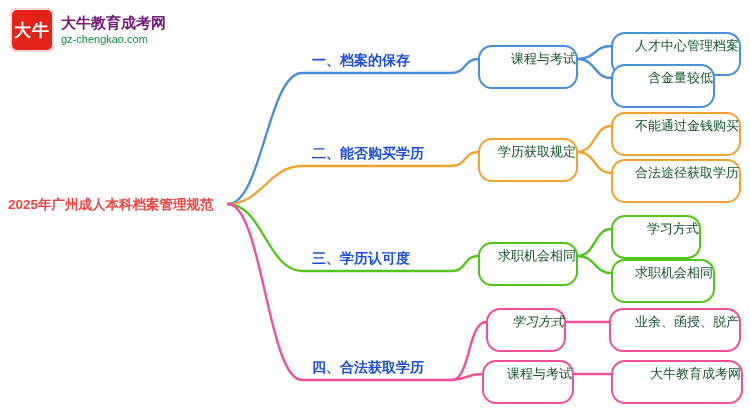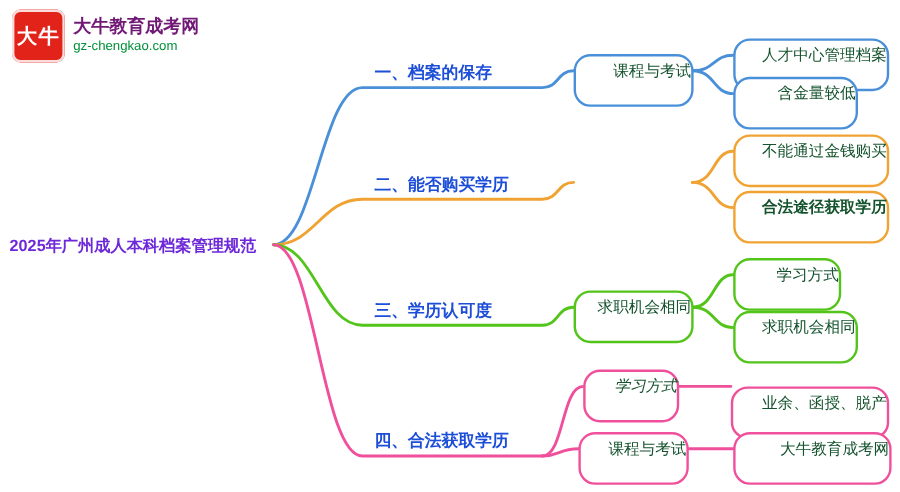--- a/index.html
+++ b/index.html
@@ -62,36 +62,37 @@
   </svg>
 
   <div class="logo">
     <div class="logo-icon" style="background: rgb(226, 35, 26);">大牛</div>
     <div class="logo-text">
       <span class="site-name" style="color: #701a75;">大牛教育成考网</span>
       <span class="site-url" style="color: rgb(0, 145, 58);">gz-chengkao.com</span>
     </div>
   </div>
 
-  <div class="root-label" style="color: #6d28d9;">2025年广州成人本科档案管理规范</div>
+  <div class="root-label" style="color: #ef4444;">2025年广州成人本科档案管理规范</div>
 
   <div class="l1" style="left:312px;top:50px">一、档案的保存</div>
   <div class="l1" style="left:312px;top:143px">二、能否购买学历</div>
   <div class="l1" style="left:312px;top:248px">三、学历认可度</div>
   <div class="l1" style="left:312px;top:357px">四、合法获取学历</div>
 
   <div class="box" style="left: 478px; top: 45px; width: 100px; border-color: rgb(74, 144, 217);">课程与考试</div>
   <div class="box" style="left: 611px; top: 32px; width: 130px; border-color: rgb(74, 144, 217);">人才中心管理档案</div>
   <div class="box" style="left: 611px; top: 64px; width: 104px; border-color: rgb(74, 144, 217);">含金量较低</div>
 
+  <div class="box" style="left: 478px; top: 138px; width: 100px; border-color: rgb(240, 163, 50);">学历获取规定</div>
   <div class="box" style="left: 611px; top: 112px; width: 130px; border-color: rgb(240, 163, 50);">不能通过金钱购买</div>
-  <div class="box" style="left: 611px; top: 159px; width: 130px; border-color: rgb(240, 163, 50); font-weight: bold;">合法途径获取学历</div>
+  <div class="box" style="left: 611px; top: 159px; width: 130px; border-color: rgb(240, 163, 50);">合法途径获取学历</div>
 
   <div class="box" style="left: 478px; top: 242px; width: 100px; border-color: rgb(82, 196, 26);">求职机会相同</div>
   <div class="box" style="left: 611px; top: 215px; width: 90px; border-color: rgb(82, 196, 26);">学习方式</div>
   <div class="box" style="left: 611px; top: 259px; width: 104px; border-color: rgb(82, 196, 26);">求职机会相同</div>
 
   <div class="box" style="left: 486px; top: 308px; width: 80px; border-color: rgb(240, 80, 155); font-style: italic;">学习方式</div>
-  <div class="box" style="left: 609px; top: 322px; width: 132px; border-color: rgb(240, 80, 155);">业余、函授、脱产</div>
+  <div class="box" style="left: 609px; top: 308px; width: 132px; border-color: rgb(240, 80, 155);">业余、函授、脱产</div>
   <div class="box" style="left: 482px; top: 360px; width: 92px; border-color: rgb(240, 80, 155);">课程与考试</div>
   <div class="box" style="left: 611px; top: 360px; width: 132px; border-color: rgb(240, 80, 155);">大牛教育成考网</div>
 
 </div>
 
 </body></html>

